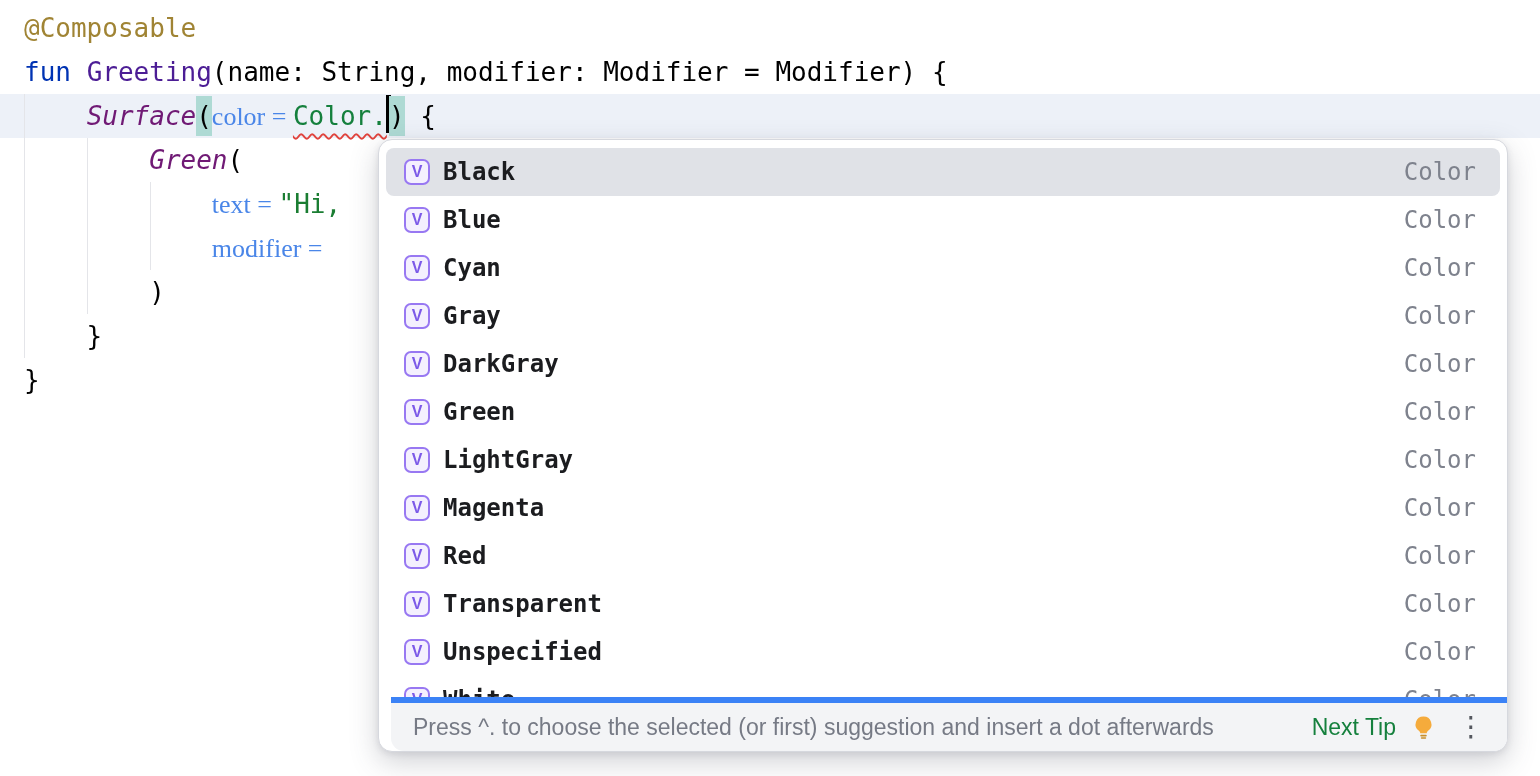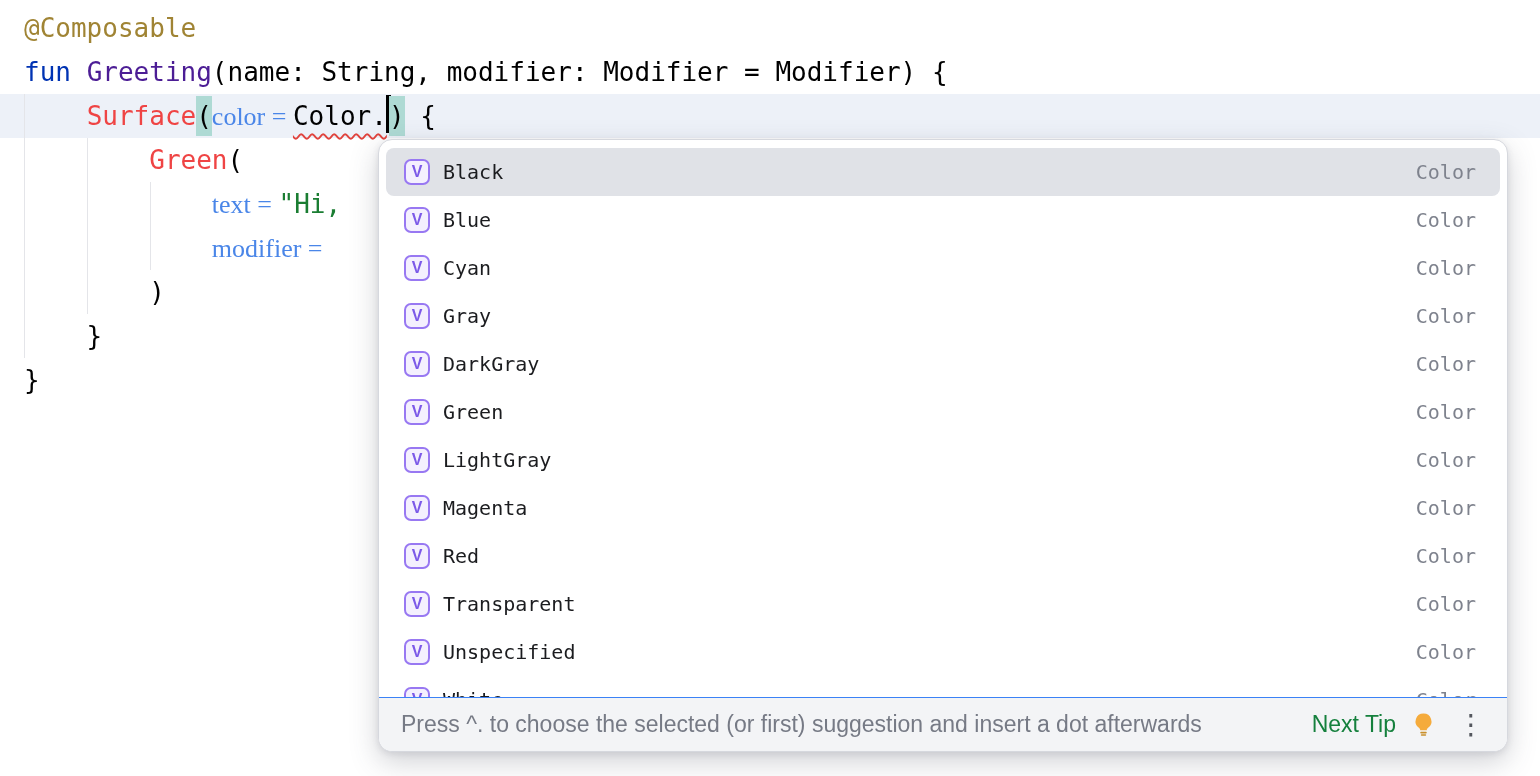--- a/index.html
+++ b/index.html
@@ -19,25 +19,25 @@
   .indent-guide { position:absolute; width:1px; background:#E4E5E9; }
   #guide-0 { left:24px;  top:94px;  height:264px; }
   #guide-1 { left:87px;  top:138px; height:176px; }
   #guide-2 { left:150px; top:182px; height:88px; }
 
   .code { position:absolute; left:24px; top:6px; font-size:26px; color:#000; }
   .code .line { height:44px; line-height:44px; white-space:pre; }
   .tok-ann  { color:#A08434; }
   .tok-kw   { color:#0033B3; }
   .tok-fn   { color:#4c1d95; }
-  .tok-call { color:#ef4444; }
+  .tok-call { color:#701a75;font-style:italic; }
   .tok-arg  { color:#4A86E8;font-family:Liberation Serif, serif; }
   .tok-str  { color:#1A7D32; }
   .tok-err  {
-    color:#000000;
+    color:#15803d;
     text-decoration:underline; text-decoration-style:wavy;
     text-decoration-color:#E0433D; text-decoration-thickness:2px;
     text-underline-offset:8px;
   }
   .paren-hl { background:#AEDAD4; padding:5px 0; }
   .caret {
     display:inline-block; width:5px; height:38px; background:#000;
     vertical-align:-8px; margin:0 -2px 0 -1px;
   }
 
@@ -55,26 +55,26 @@
     display:flex; align-items:center; gap:13px;
     height:48px; margin:0 7px; padding:0 24px 0 18px; border-radius:8px;
   }
   .crow.selected { background:#E0E2E7; }
   .vicon {
     flex:0 0 auto; width:26px; height:26px;
     border:2px solid #9878F2; border-radius:7px; background:#F4F0FE;
     color:#7C5AE8; display:flex; align-items:center; justify-content:center;
     font-family:"Liberation Sans",sans-serif; font-size:16px; font-weight:600;
   }
-  .clabel { font-size:20px; font-weight:400; color:#1B1C1F; white-space:pre; }
-  .ctype  { margin-left:auto; font-size:20px; color:#7E828D; }
+  .clabel { font-size:24px; font-weight:700; color:#1B1C1F; white-space:pre; }
+  .ctype  { margin-left:auto; font-size:24px; color:#7E828D; }
 
   .cbar {
-    position:absolute; left:0; right:0; bottom:0; height:54px;
-    background:#F3F4F6; border-top:1px solid #3b82f6;
+    position:absolute; left:12px; right:0; bottom:0; height:54px;
+    background:#F3F4F6; border-top:6px solid #3b82f6;
     border-radius:0 0 13px 13px;
     display:flex; align-items:center; gap:14px;
     padding:0 16px 0 22px;
     font-family:"Liberation Sans",sans-serif; font-size:23px; color:#767A85;
   }
   .cbar .hint { flex:1 1 auto; white-space:nowrap; overflow:hidden; }
   .next-tip { color:#15803d; white-space:nowrap; cursor:pointer; }
   .bulb { width:27px; height:27px; display:block; }
   .more-dots {
     font-size:28px; color:#54575E; line-height:1;

